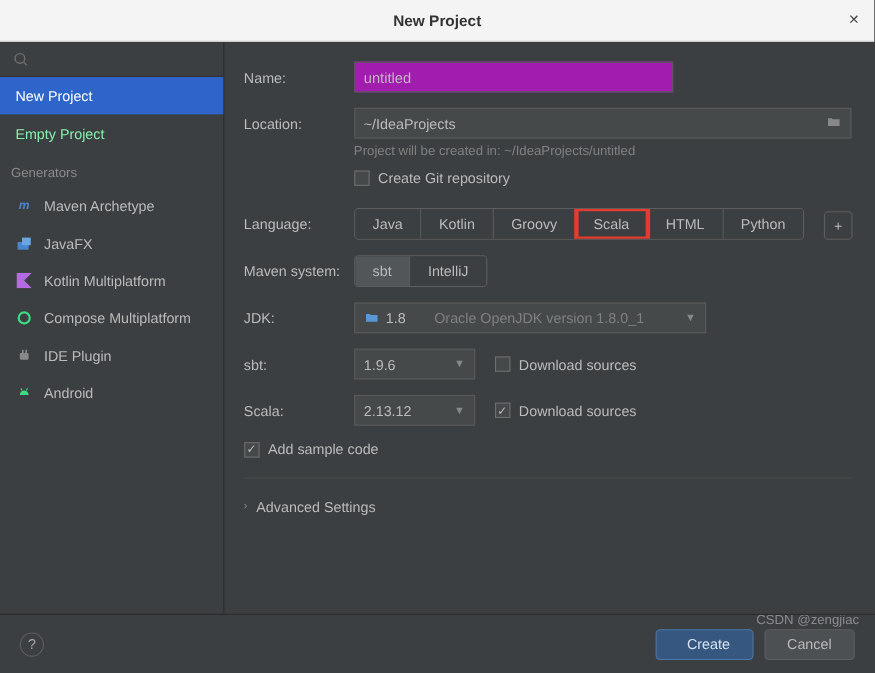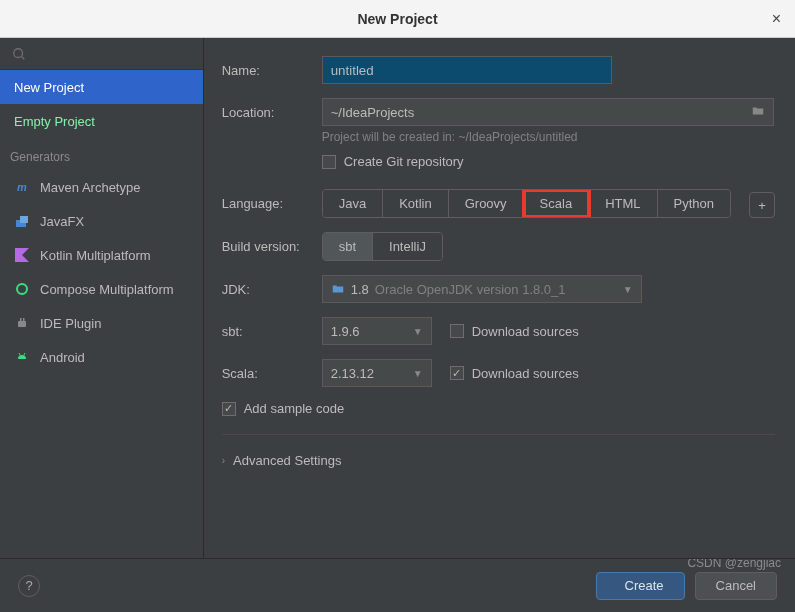--- a/index.html
+++ b/index.html
@@ -12,21 +12,21 @@
 .search-row { height: 32px; display: flex; align-items: center; padding: 0 12px; color: #6e6e6e; border-bottom: 1px solid #323232; }
 .search-row svg { width: 14px; height: 14px; }
 .side-item { height: 34px; display: flex; align-items: center; padding: 0 14px; gap: 8px; color: #86efac; cursor: pointer; }
 .side-item.selected { background: #2f65ca; color: #fff; }
 .side-header { padding: 12px 10px 6px; color: #8a8a8a; font-size: 12px; }
 .gen-item { height: 34px; display: flex; align-items: center; padding: 0 14px; gap: 10px; cursor: pointer; }
 .gen-icon { width: 16px; height: 16px; display: inline-flex; align-items: center; justify-content: center; font-size: 11px; font-weight: bold; }
 .content { flex: 1; padding: 18px 20px 0 18px; }
 .row { display: flex; align-items: center; margin-bottom: 14px; }
 .label { width: 100px; color: #bbb; }
-.text-input { background: #0c4a6e; border: 1px solid #5a5a5a; color: #bbb; height: 28px; padding: 0 8px; width: 290px; }
+.text-input { background: #a21caf; border: 1px solid #5a5a5a; color: #bbb; height: 28px; padding: 0 8px; width: 290px; }
 .loc-input { background: #45494a; border: 1px solid #5a5a5a; color: #bbb; height: 28px; padding: 0 8px; width: 452px; display: flex; align-items: center; justify-content: space-between; }
 .hint { color: #808080; font-size: 12px; margin: 4px 0 10px 100px; }
 .checkbox-row { display: flex; align-items: center; gap: 8px; margin-left: 100px; margin-bottom: 20px; }
 .chk { width: 14px; height: 14px; border: 1px solid #6e6e6e; background: #45494a; display: inline-flex; align-items: center; justify-content: center; }
 .chk.checked::after { content: "✓"; color: #bbb; font-size: 11px; }
 .chip-row { display: flex; gap: 0; align-items: flex-end; }
 .chip-group { display: flex; border: 1px solid #5e5e5e; border-radius: 4px; overflow: hidden; }
 .chip { padding: 6px 16px; color: #bbb; cursor: pointer; border-right: 1px solid #5e5e5e; background: #3c3f41; }
 .chip:last-child { border-right: none; }
 .chip.sel { background: #515658; }
@@ -149,36 +149,36 @@
           <div class="chip">Groovy</div>
           <div class="chip highlight">Scala</div>
           <div class="chip">HTML</div>
           <div class="chip">Python</div>
         </div>
         <div class="plus-btn">+</div>
       </div>
     </div>
 
     <div class="row">
-      <div class="label">Build version:</div>
+      <div class="label">Maven system:</div>
       <div class="chip-group">
         <div class="chip sel">sbt</div>
         <div class="chip">IntelliJ</div>
       </div>
     </div>
 
     <div class="row">
       <div class="label">JDK:</div>
       <div class="select">
         <span style="display:flex;align-items:center;gap:6px;">
           <svg width="14" height="14" viewBox="0 0 16 16" fill="#5896d6">
               <path d="M2 4h4l1 1h7v7H2z"></path>
             </svg>
           <span>1.8</span>
-          <span style="color:#808080;">Oracle OpenJDK version 1.8.0_1</span>
+          <span style="color:#808080;margin-left:20px;">Oracle OpenJDK version 1.8.0_1</span>
         </span>
         <span class="caret">▼</span>
       </div>
     </div>
 
     <div class="row">
       <div class="label">sbt:</div>
       <div class="select small">
         <span>1.9.6</span>
         <span class="caret">▼</span>

